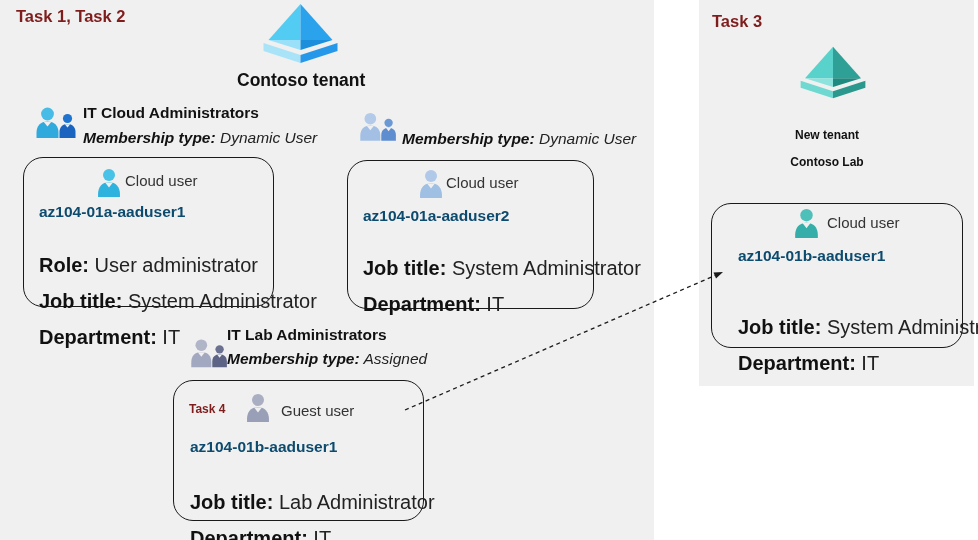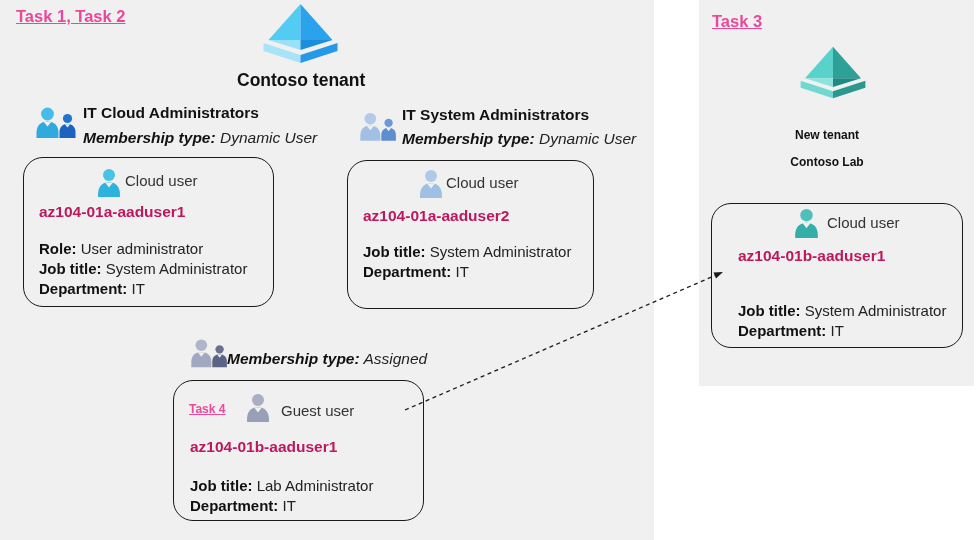--- a/index.html
+++ b/index.html
@@ -1,29 +1,29 @@
 <!DOCTYPE html>
 <html><head>
 <meta charset="utf-8">
 <style>
   html,body{margin:0;padding:0;background:#fff;}
   .canvas{position:relative;width:978px;height:540px;background:#ffffff;
           font-family:"Liberation Sans",sans-serif;overflow:hidden;color:#1a1a1a;}
   .bg{position:absolute;background:#f0f0f0;}
   .abs{position:absolute;}
-  .task{font-weight:bold;font-size:16.5px;color:#ec4899;white-space:nowrap;text-decoration:underline;}
+  .task{font-weight:bold;font-size:16.5px;color:#7f1d1d;white-space:nowrap;}
   .tenant-title{font-weight:bold;font-size:17.5px;color:#111;white-space:nowrap;}
   .tenant-title-2line{font-weight:bold;font-size:12px;color:#111;text-align:center;line-height:27px;}
   .group-name{font-weight:bold;font-size:15.5px;color:#111;white-space:nowrap;}
   .membership{font-size:15.5px;color:#222;white-space:nowrap;font-style:italic;}
   .membership b{color:#111;}
   .card{position:absolute;border:1.4px solid #1a1a1a;border-radius:20px;background:transparent;}
   .card-type{font-size:15px;color:#333;white-space:nowrap;text-align:right;}
-  .card-name{font-weight:bold;font-size:15.5px;color:#be185d;white-space:nowrap;}
-  .attr{font-size:15px;line-height:20px;color:#222;white-space:nowrap;}
+  .card-name{font-weight:bold;font-size:15.5px;color:#0c4a6e;white-space:nowrap;}
+  .attr{font-size:20px;line-height:20px;color:#222;white-space:nowrap;margin-top:16px;}
   .attr b{color:#111;}
   .notch{fill:#f0f0f0;}
   svg{display:block;}
 </style>
 </head>
 <body>
 
 <div class="canvas">
 
   <div class="bg" style="left:0;top:0;width:654px;height:540px"></div>
@@ -57,34 +57,34 @@
   </div>
 
   <svg class="abs" style="left:358px;top:111px" width="42" height="31" viewBox="0 0 46 31">
     <circle cx="13.5" cy="7" r="6.4" fill="#b3cbe9"></circle>
     <path d="M13.5 14.5 C6.5 14.5 2.5 19 2.5 25.5 L2.5 31 L24.5 31 L24.5 25.5 C24.5 19 20.5 14.5 13.5 14.5 Z" fill="#a3c0e4"></path>
     <polygon class="notch" points="9.6,14.7 17.4,14.7 13.5,19.6"></polygon>
     <circle cx="33.5" cy="11.5" r="4.6" fill="#6b99d6"></circle>
     <path d="M33.5 17 C28.5 17 25.5 20.3 25.5 25 L25.5 31 L41.5 31 L41.5 25 C41.5 20.3 38.5 17 33.5 17 Z" fill="#5e8ed0"></path>
     <polygon class="notch" points="30.8,17.2 36.2,17.2 33.5,20.6"></polygon>
   </svg>
-  <div class="abs group-name" style="left:402px;top:106px">IT System Administrators</div>
   <div class="abs membership" style="left:402px;top:130px">
     <b>Membership type:</b>
     <span>Dynamic User</span>
   </div>
 
   <svg class="abs" style="left:189px;top:338px" width="42" height="30" viewBox="0 0 46 31">
     <circle cx="13.5" cy="7" r="6.4" fill="#b0b5c8"></circle>
     <path d="M13.5 14.5 C6.5 14.5 2.5 19 2.5 25.5 L2.5 31 L24.5 31 L24.5 25.5 C24.5 19 20.5 14.5 13.5 14.5 Z" fill="#a2a8bf"></path>
     <polygon class="notch" points="9.6,14.7 17.4,14.7 13.5,19.6"></polygon>
     <circle cx="33.5" cy="11.5" r="4.6" fill="#6a7090"></circle>
     <path d="M33.5 17 C28.5 17 25.5 20.3 25.5 25 L25.5 31 L41.5 31 L41.5 25 C41.5 20.3 38.5 17 33.5 17 Z" fill="#5d6384"></path>
     <polygon class="notch" points="30.8,17.2 36.2,17.2 33.5,20.6"></polygon>
   </svg>
+  <div class="abs group-name" style="left:227px;top:326px">IT Lab Administrators</div>
   <div class="abs membership" style="left:227px;top:350px">
     <b>Membership type:</b>
     <span>Assigned</span>
   </div>
 
   <div class="card" style="left:23px;top:157px;width:249px;height:148px">
     <svg class="abs" style="left:72px;top:10px" width="26" height="29" viewBox="0 0 24 27">
       <circle cx="12" cy="6.5" r="5.6" fill="#49c2e8"></circle>
       <path d="M12 13.2 C5.6 13.2 1.8 17.6 1.8 24 L1.8 27 L22.2 27 L22.2 24 C22.2 17.6 18.4 13.2 12 13.2 Z" fill="#2eb2de"></path>
       <polygon class="notch" points="8.4,13.4 15.6,13.4 12,18.2"></polygon>

